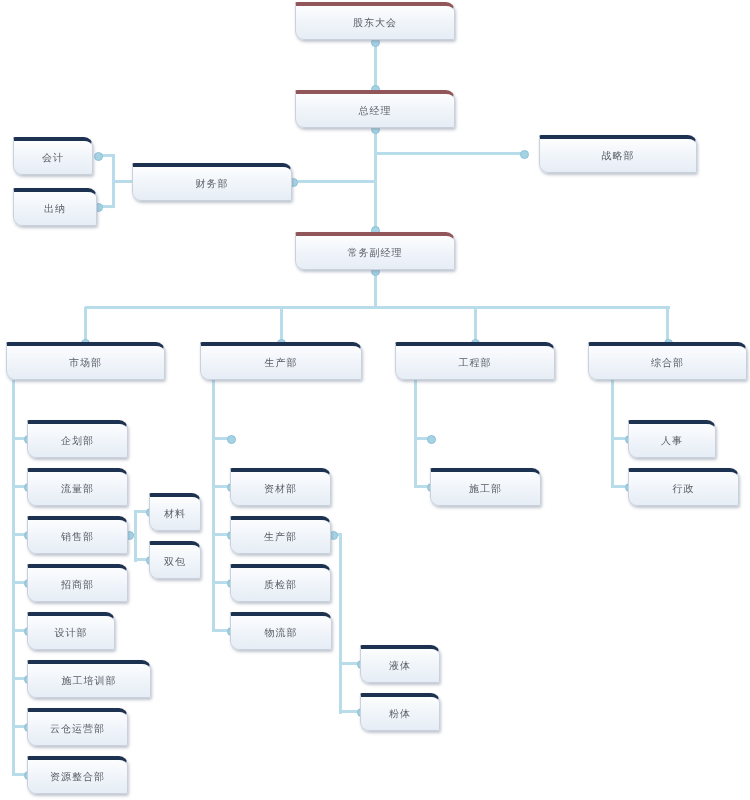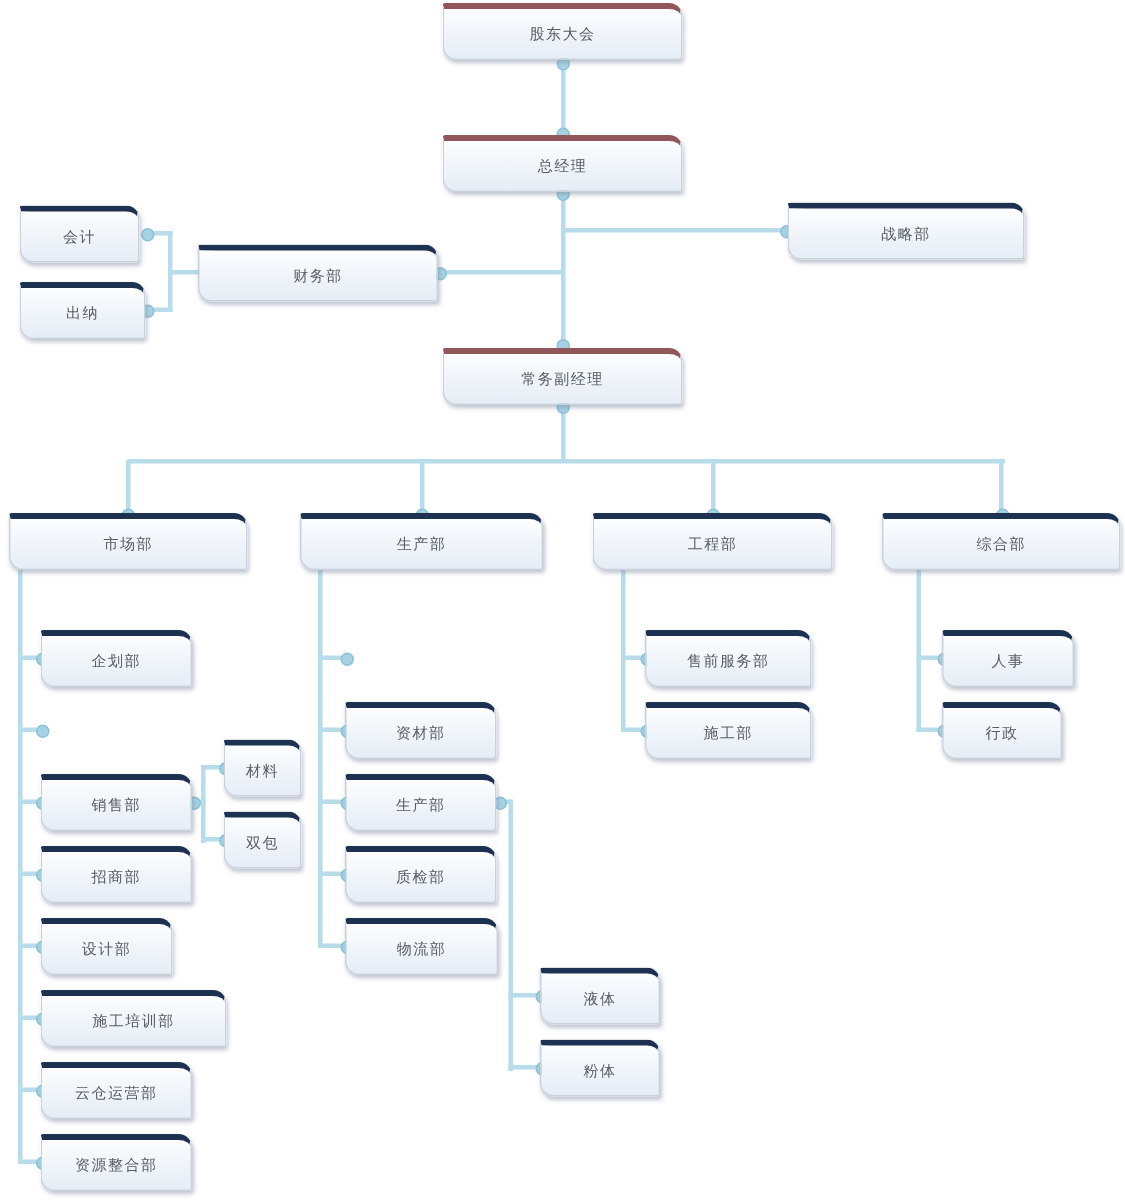--- a/index.html
+++ b/index.html
@@ -119,45 +119,45 @@
   <div class="dot" style="left:356.5px;top:659.5px"></div>
   <div class="dot" style="left:356.5px;top:707.5px"></div>
 
   <div class="node exec" style="left:295px;top:2px;width:160px">股东大会</div>
   <div class="node exec" style="left:295px;top:90px;width:160px">总经理</div>
   <div class="node exec" style="left:295px;top:232px;width:160px">常务副经理</div>
 
   <div class="node" style="left:13px;top:137px;width:80px">会计</div>
   <div class="node" style="left:13px;top:188px;width:84px">出纳</div>
   <div class="node" style="left:132px;top:163px;width:160px">财务部</div>
-  <div class="node" style="left:525px;top:135px;width:158px">战略部</div>
+  <div class="node" style="left:539px;top:135px;width:158px">战略部</div>
 
   <div class="node" style="left:6px;top:342px;width:159px">市场部</div>
   <div class="node" style="left:200px;top:342px;width:162px">生产部</div>
   <div class="node" style="left:395px;top:342px;width:160px">工程部</div>
   <div class="node" style="left:588px;top:342px;width:159px">综合部</div>
 
   <div class="node" style="left:27px;top:420px;width:101px">企划部</div>
+  <div class="node" style="left:27px;top:468px;width:101px">流量部</div>
   <div class="node" style="left:27px;top:516px;width:101px">销售部</div>
   <div class="node" style="left:27px;top:564px;width:101px">招商部</div>
   <div class="node" style="left:27px;top:612px;width:88px">设计部</div>
   <div class="node" style="left:27px;top:660px;width:124px">施工培训部</div>
   <div class="node" style="left:27px;top:708px;width:101px">云仓运营部</div>
   <div class="node" style="left:27px;top:756px;width:101px">资源整合部</div>
 
   <div class="node" style="left:149px;top:493px;width:52px">材料</div>
   <div class="node" style="left:149px;top:541px;width:52px">双包</div>
 
   <div class="node" style="left:230px;top:468px;width:101px">资材部</div>
   <div class="node" style="left:230px;top:516px;width:101px">生产部</div>
   <div class="node" style="left:230px;top:564px;width:101px">质检部</div>
   <div class="node" style="left:230px;top:612px;width:102px">物流部</div>
 
   <div class="node" style="left:360px;top:645px;width:80px">液体</div>
   <div class="node" style="left:360px;top:693px;width:80px">粉体</div>
 
-  <div class="node" style="left:430px;top:420px;width:111px">售前服务部</div>
   <div class="node" style="left:430px;top:468px;width:111px">施工部</div>
 
   <div class="node" style="left:628px;top:420px;width:88px">人事</div>
-  <div class="node" style="left:628px;top:468px;width:80px">行政</div>
+  <div class="node" style="left:628px;top:468px;width:111px">行政</div>
 
 </div>
 
 </body></html>

